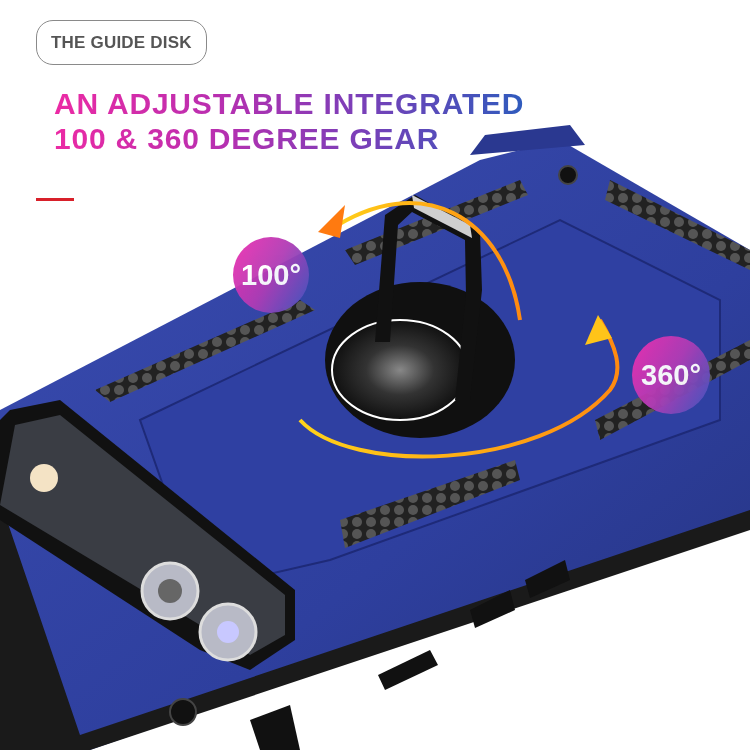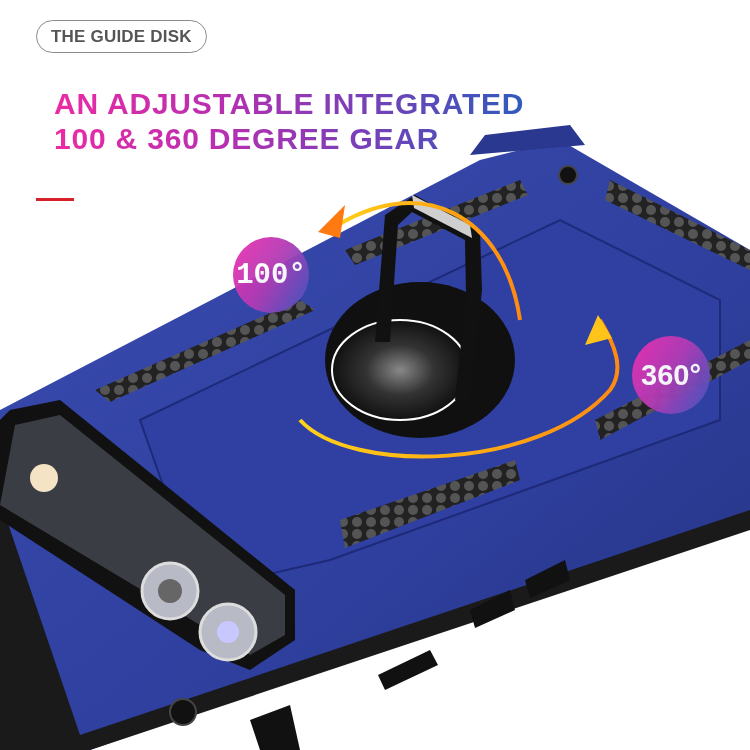--- a/index.html
+++ b/index.html
@@ -1,26 +1,26 @@
 <!DOCTYPE html>
 <html><head>
   <meta charset="utf-8">
   <style>
     html, body { margin:0; padding:0; }
     body { width:750px; height:750px; overflow:hidden; background:#ffffff; position:relative; font-family:"Liberation Sans", sans-serif; }
-    .badge { position:absolute; left:36px; top:20px; height:33px; padding:0 14px; border:1.5px solid #8a8a8a; border-radius:17px; display:flex; align-items:center; font-weight:bold; font-size:17px; color:#555; box-sizing:border-box; letter-spacing:0.2px; }
+    .badge { position:absolute; left:36px; top:20px; height:45px; padding:0 14px; border:1.5px solid #8a8a8a; border-radius:17px; display:flex; align-items:center; font-weight:bold; font-size:17px; color:#555; box-sizing:border-box; letter-spacing:0.2px; }
     .headline { position:absolute; left:38px; top:70px; margin:16px; font-weight:bold; font-size:30px; line-height:35px; letter-spacing:0.8px;
       background:linear-gradient(90deg,#ec2aa4 0%,#b82fb0 35%,#7a3fb8 65%,#2f5bbd 100%);
       -webkit-background-clip:text; background-clip:text; color:transparent; }
     .headline div { white-space:nowrap; }
     .red-bar { position:absolute; left:36px; top:198px; width:38px; height:3px; background:#d8202a; }
     .scene { position:absolute; left:0; top:0; width:750px; height:750px; }
     .bubble { position:absolute; border-radius:50%; display:flex; align-items:center; justify-content:center; color:#fff; font-weight:bold; font-size:29px;
       background:linear-gradient(120deg,#f02fb0 0%,#b03cb5 50%,#3d58c0 100%); opacity:0.95; }
-    .b100 { left:233px; top:237px; width:76px; height:76px;font-family:Liberation Mono, monospace; }
+    .b100 { left:233px; top:237px; width:76px; height:76px; }
     .b360 { left:632px; top:336px; width:78px; height:78px;text-align:right; }
   </style>
 </head>
 <body>
 
 <div class="scene">
   <svg width="750" height="750" viewBox="0 0 750 750" xmlns="http://www.w3.org/2000/svg">
     <defs>
       <linearGradient id="caseGrad" x1="0" y1="0" x2="1" y2="1">
         <stop offset="0" stop-color="#3a4cb0"></stop>

